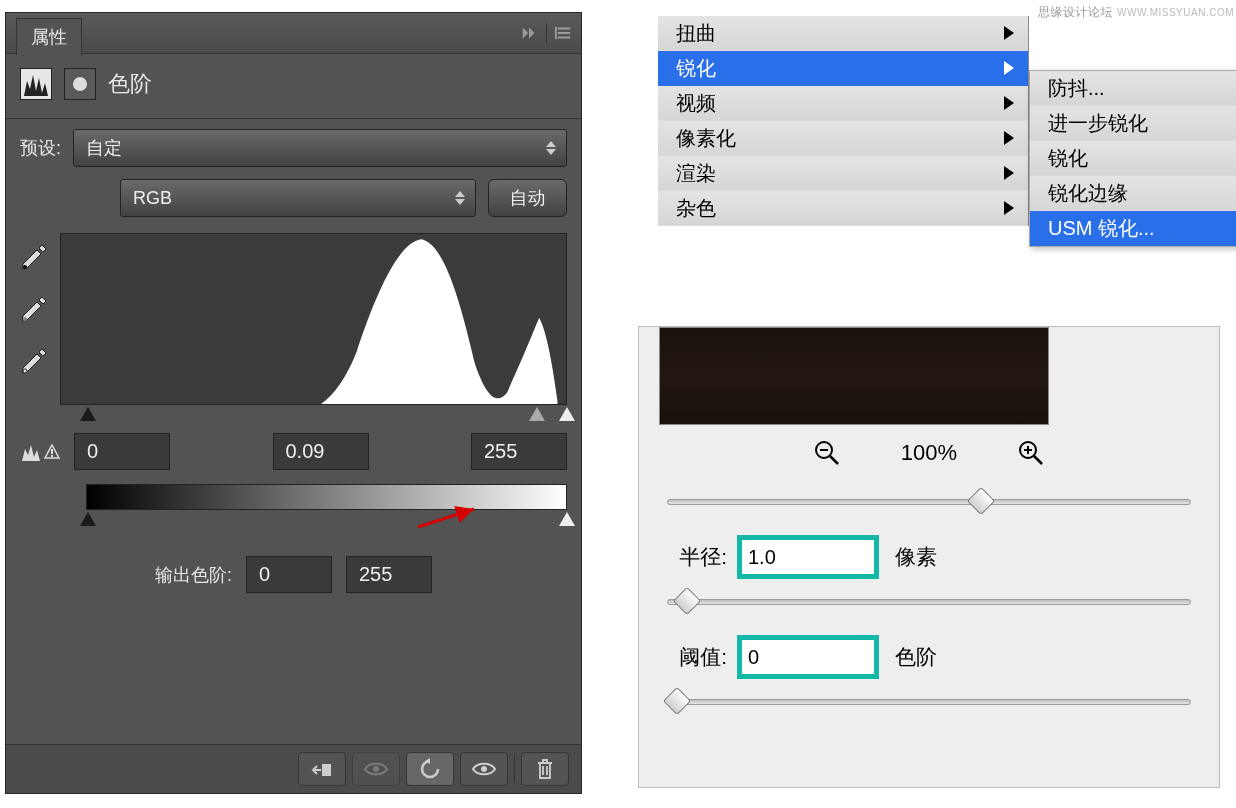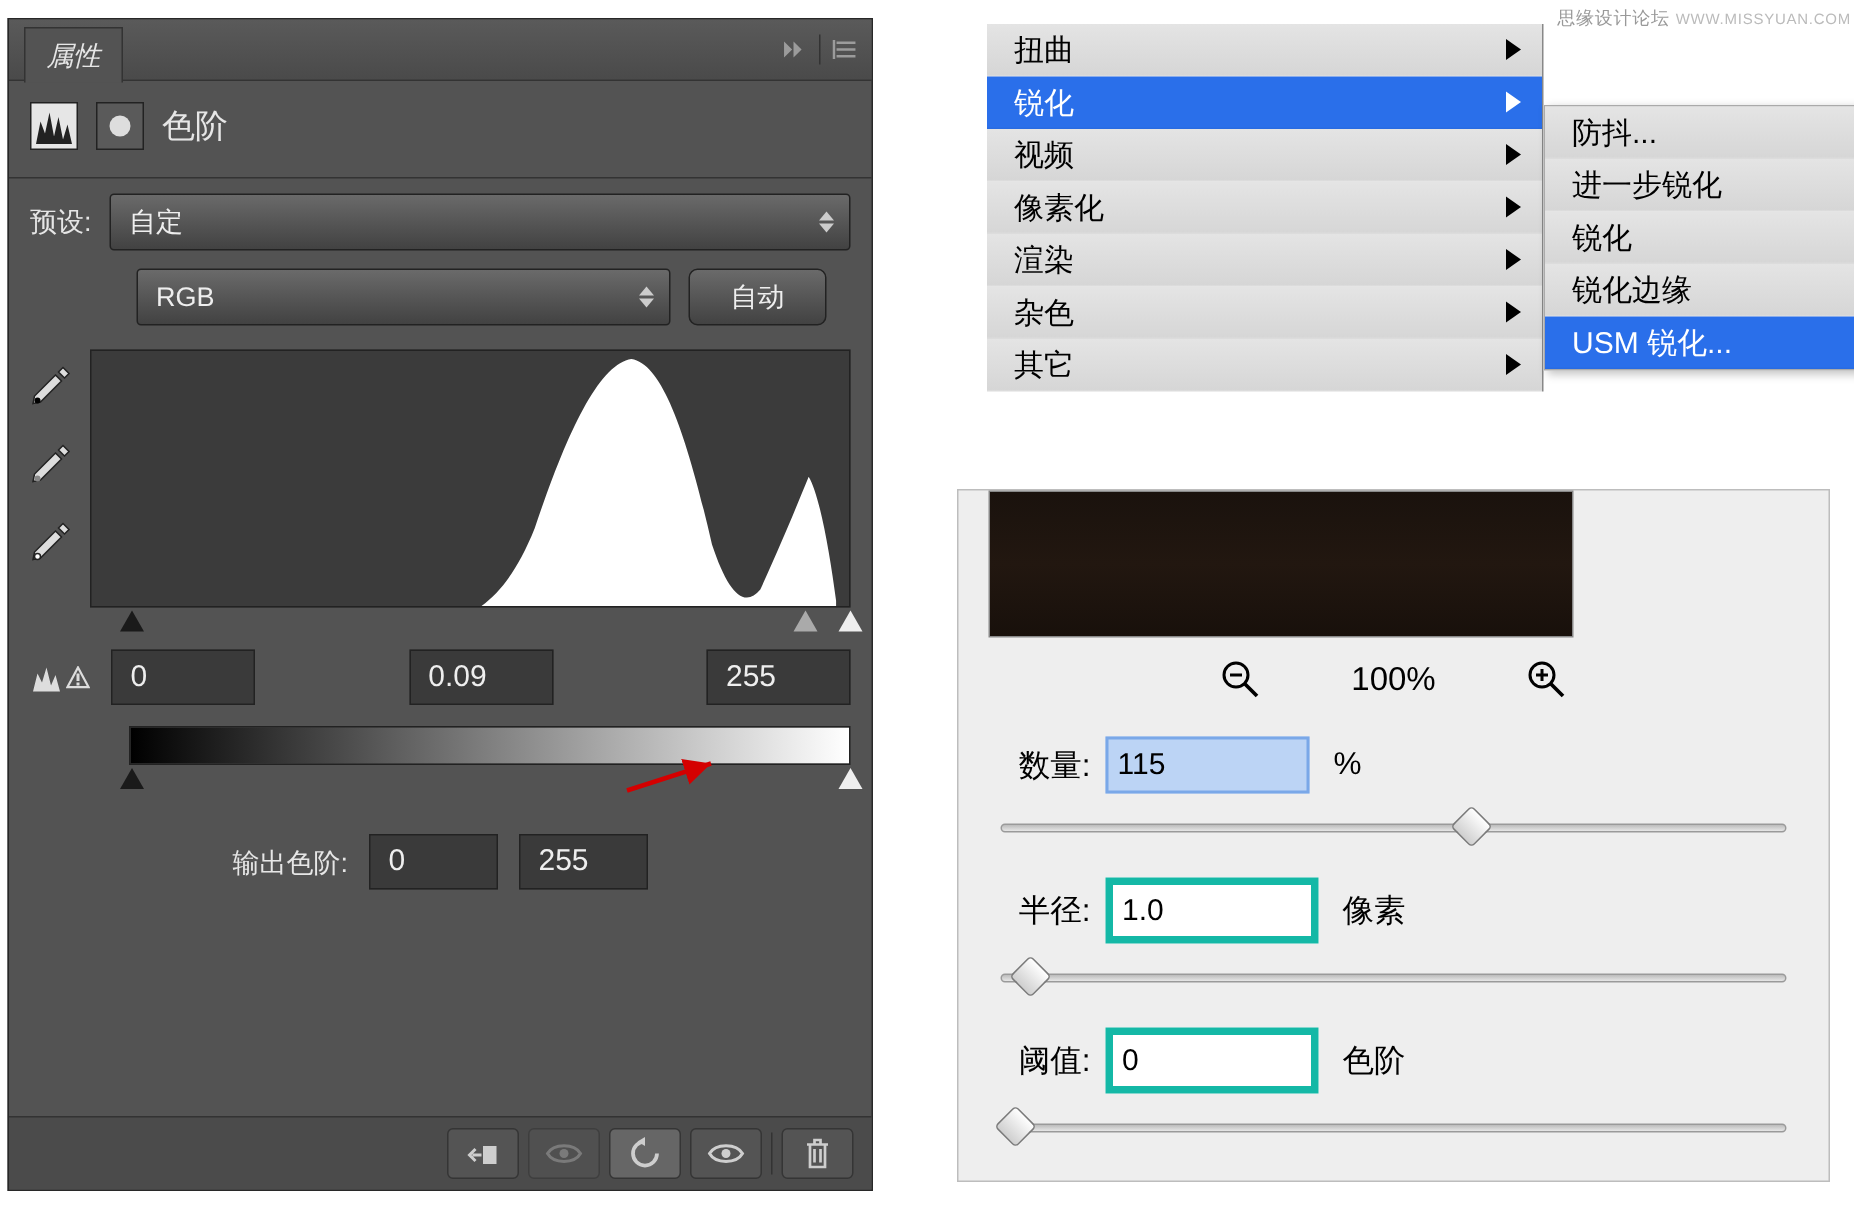--- a/index.html
+++ b/index.html
@@ -32,21 +32,20 @@
     align-items: center;
     padding: 0 10px;
     position: relative;
   }
   .levels-header .tab {
     background: #535353;
     padding: 6px 14px;
     border: 1px solid #333;
     border-bottom: none;
     margin-top: 6px;
-    font-style: italic;
   }
   .levels-header .header-icons {
     position: absolute;
     right: 8px;
     display: flex;
     gap: 8px;
     align-items: center;
   }
   .ff-icon, .menu-icon {
     width: 18px; height: 18px; opacity: 0.7;
@@ -361,21 +360,21 @@
     <span class="label">预设:</span>
     <div class="dropdown">
       <span>自定</span>
       <div class="arrows">
           <div class="tri-up"></div>
           <div class="tri-down"></div>
         </div>
     </div>
   </div>
 
-  <div class="levels-row" style="padding-left:85px;">
+  <div class="levels-row" style="padding-left:114px;">
     <div class="dropdown" style="flex:0 0 330px;">
       <span>RGB</span>
       <div class="arrows">
           <div class="tri-up"></div>
           <div class="tri-down"></div>
         </div>
     </div>
     <div class="auto-btn">自动</div>
   </div>
 
@@ -495,21 +494,20 @@
     <span class="cn">思缘设计论坛</span><span>WWW.MISSYUAN.COM</span>
   </div>
   <div class="menu-group">
     <div class="main-menu" id="main-menu">
         <div class="menu-item">扭曲<div class="arrow"></div></div>
         <div class="menu-item hl">锐化<div class="arrow"></div></div>
         <div class="menu-item">视频<div class="arrow"></div></div>
         <div class="menu-item">像素化<div class="arrow"></div></div>
         <div class="menu-item">渲染<div class="arrow"></div></div>
         <div class="menu-item">杂色<div class="arrow"></div></div>
-        <div class="menu-item">其它<div class="arrow"></div></div>
       </div>
     <div style="position:relative; flex:1;">
 
       <div class="sub-menu-inner" style="position:absolute; left:0; top:54px; width:210px;" id="sub-menu">
           <div class="menu-item">防抖...</div>
           <div class="menu-item">进一步锐化</div>
           <div class="menu-item">锐化</div>
           <div class="menu-item">锐化边缘</div>
           <div class="menu-item hl">USM 锐化...</div>
         </div>
@@ -527,25 +525,20 @@
       </svg>
     <span>100%</span>
     <svg class="mag" viewBox="0 0 28 28">
         <circle cx="11" cy="11" r="8" fill="none" stroke="#000" stroke-width="2"></circle>
         <line x1="17" y1="17" x2="25" y2="25" stroke="#000" stroke-width="2.5"></line>
         <line x1="7" y1="11" x2="15" y2="11" stroke="#000" stroke-width="2"></line>
         <line x1="11" y1="7" x2="11" y2="15" stroke="#000" stroke-width="2"></line>
       </svg>
   </div>
 
-  <div class="param-row">
-    <span class="plabel">数量:</span>
-    <input class="num hl" value="115" style="">
-    <span class="unit">%</span>
-  </div>
   <div class="hslider">
     <div class="track"></div>
     <div class="thumb" style="left:58%;"></div>
   </div>
 
   <div class="param-row">
     <span class="plabel">半径:</span>
     <input class="num plain" value="1.0" style="">
     <span class="unit">像素</span>
   </div>

